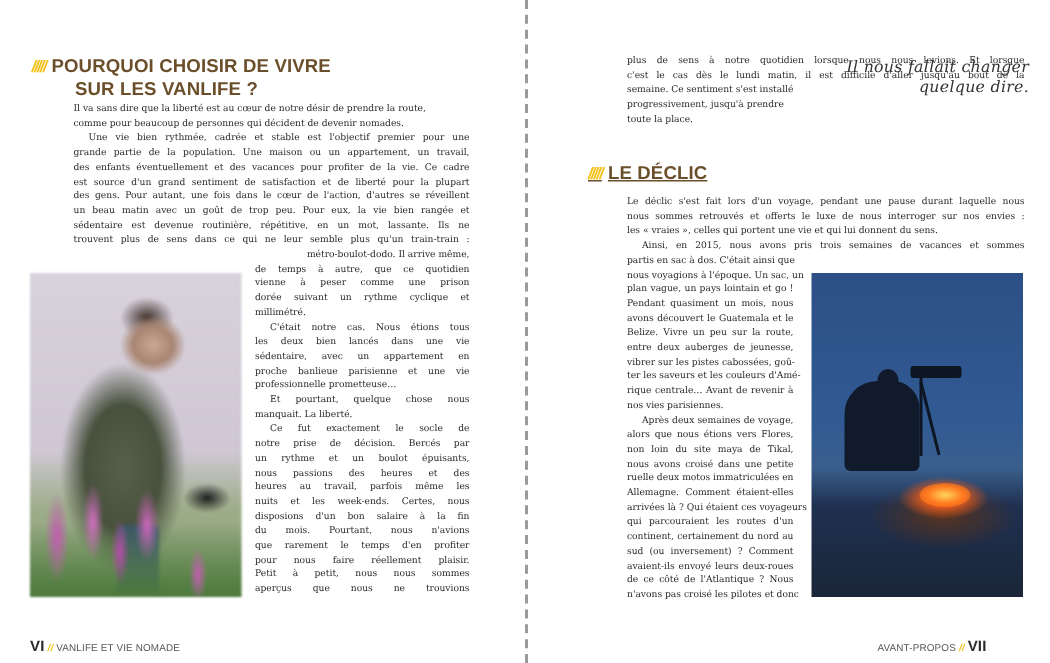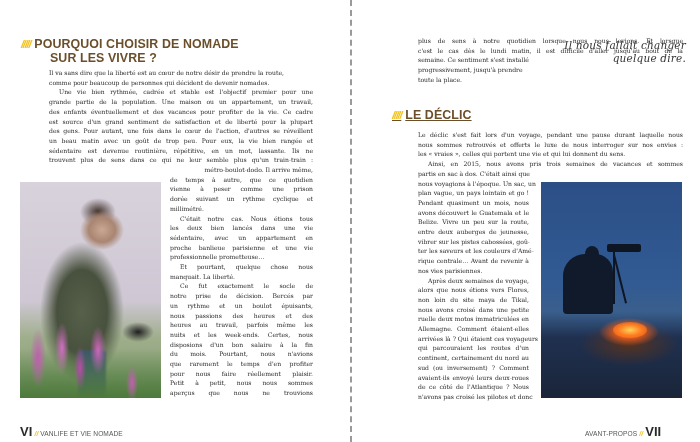--- a/index.html
+++ b/index.html
@@ -111,33 +111,33 @@
       letter-spacing: 0.2px;
       text-align: right;
     }
     .quote .qline { display: block; white-space: nowrap; }
 
     .folio {
       position: absolute; top: 428px;
       font-family: "Liberation Sans", sans-serif;
       font-size: 6.6px; line-height: 8px; color: #555555; letter-spacing: 0.1px;
     }
-    .folio .num { font-weight: bold; color: #2a2a2a; font-size: 13px; }
+    .folio .num { font-weight: bold; color: #2a2a2a; font-size: 10px; }
     .folio .sep { color: #f2c21a; font-weight: bold; font-style: italic; margin: 0 2px; }
   </style>
 </head>
 <body>
 
 <div class="page page-left">
 
   <div class="heading" style="left:21px; top:37px;">
     <span class="hline">
-      <span class="slashes">/////</span><span>POURQUOI CHOISIR DE NOMADE</span>
+      <span class="slashes">/////</span><span>POURQUOI CHOISIR DE VIVRE</span>
     </span>
-    <span class="hline indent">SUR LES VIVRE ?</span>
+    <span class="hline indent">SUR LES VANLIFE ?</span>
   </div>
 
   <div class="body-text" style="left:49px; top:68px; width:264px;">
     <span class="line last">Il va sans dire que la liberté est au cœur de notre désir de prendre la route,</span>
     <span class="line last">comme pour beaucoup de personnes qui décident de devenir nomades.</span>
     <span class="line ind">Une vie bien rythmée, cadrée et stable est l'objectif premier pour une</span>
     <span class="line">grande partie de la population. Une maison ou un appartement, un travail,</span>
     <span class="line">des enfants éventuellement et des vacances pour profiter de la vie. Ce cadre</span>
     <span class="line">est source d'un grand sentiment de satisfaction et de liberté pour la plupart</span>
     <span class="line">des gens. Pour autant, une fois dans le cœur de l'action, d'autres se réveillent</span>

